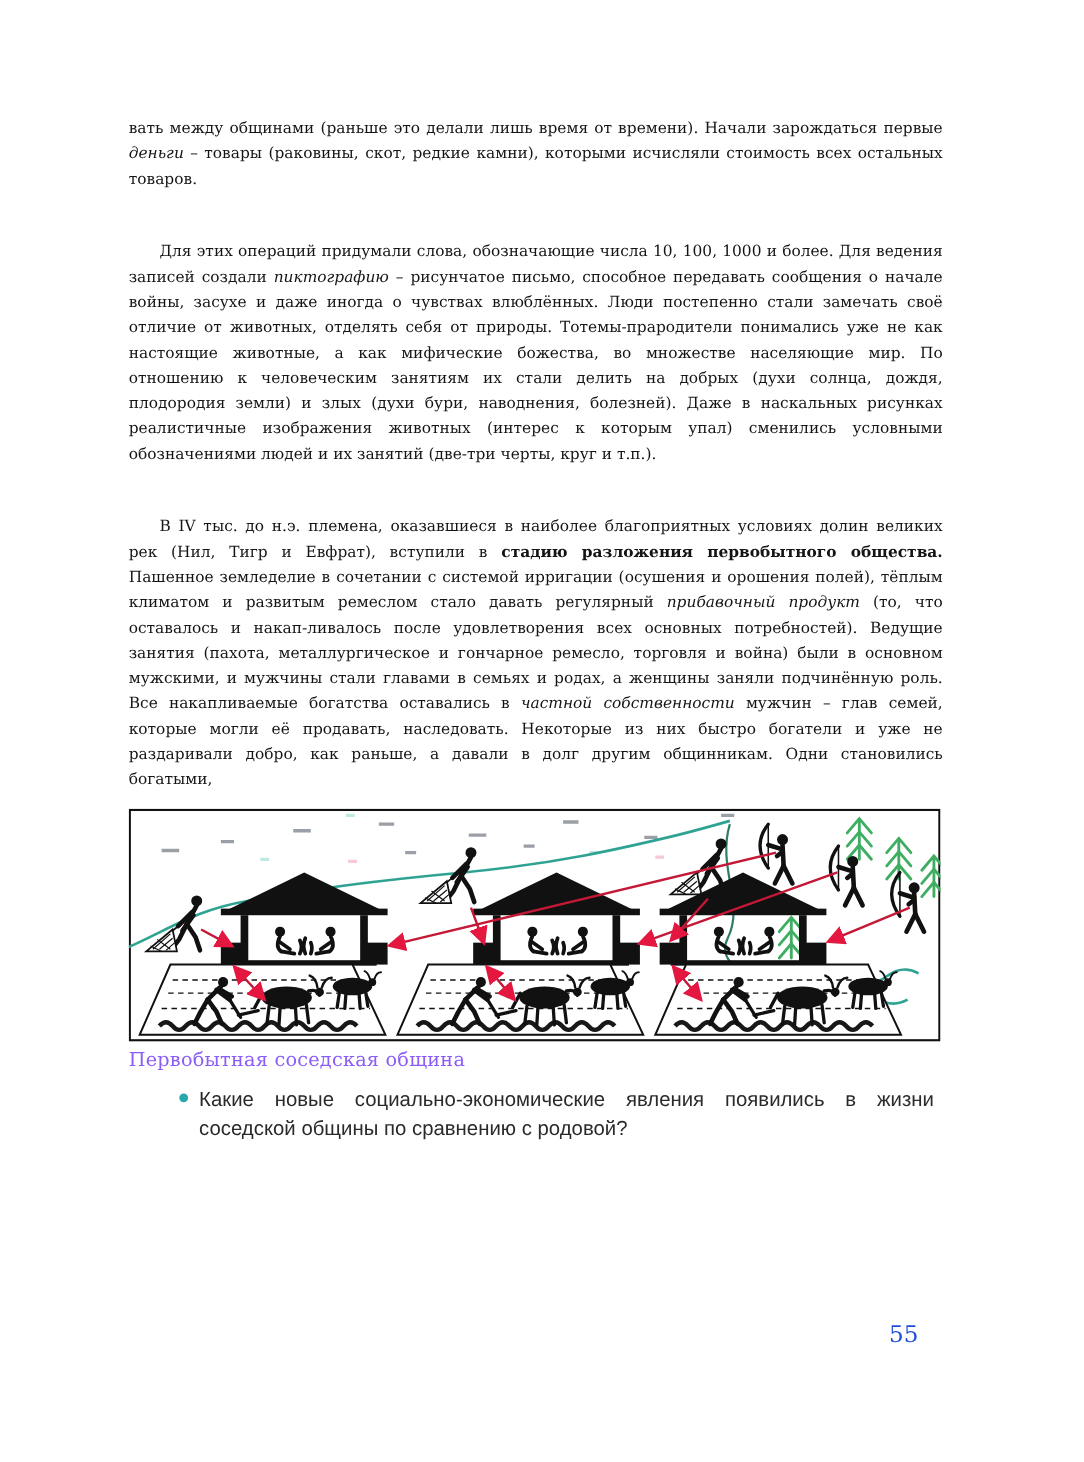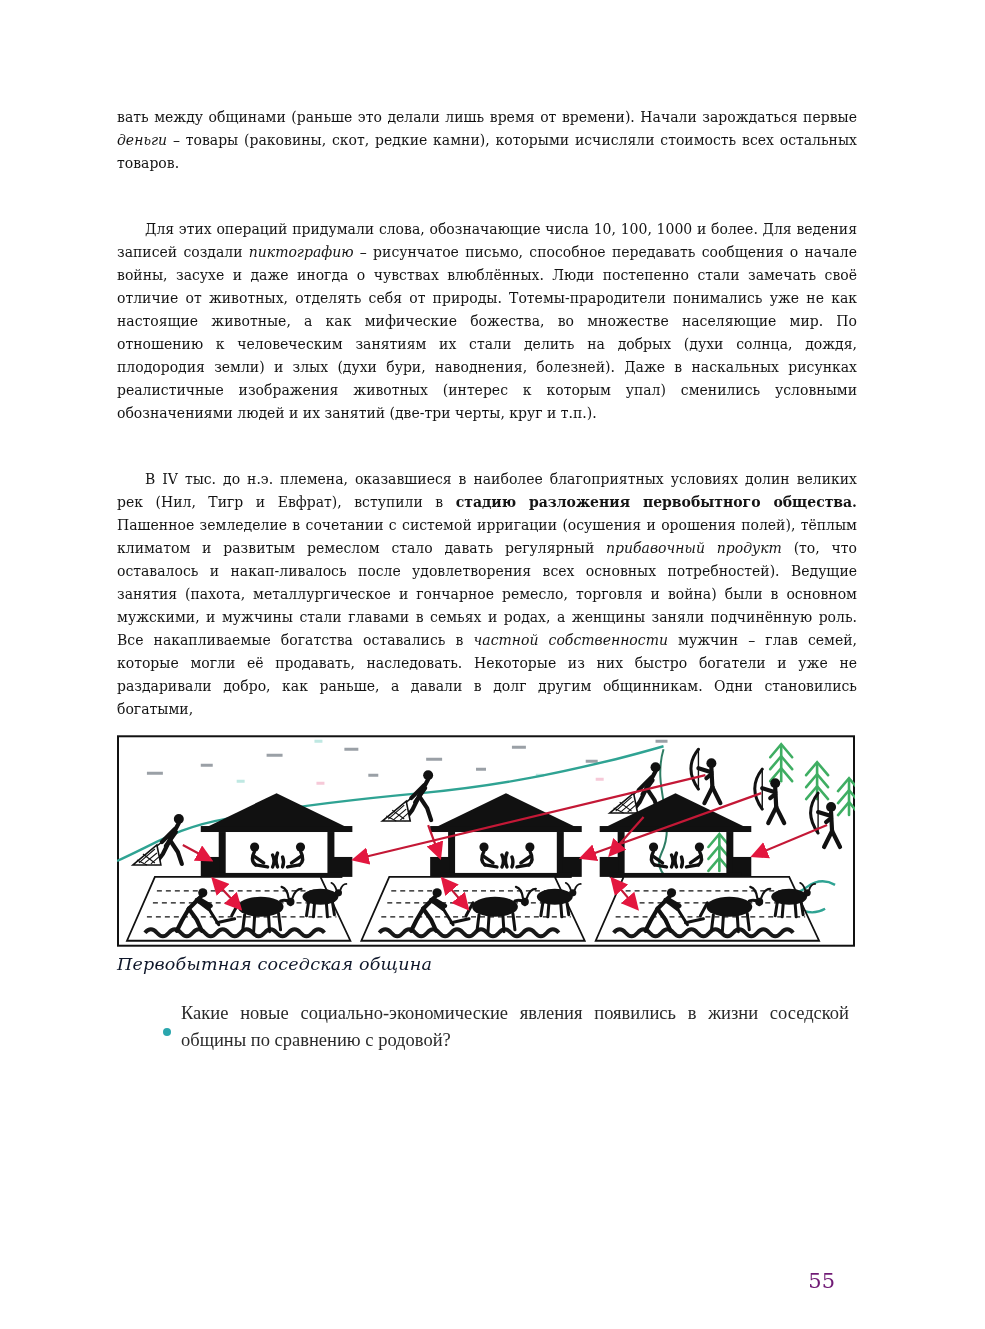--- a/index.html
+++ b/index.html
@@ -21,38 +21,38 @@
   }
   .para.indent{text-indent:28px;margin-top:43px;}
   .para .it{font-style:italic;}
   .para .bd{font-weight:bold;}
   figure{margin:14px 0 0 0;padding:0;}
   .figure-frame{
     width:738px;height:212px;background:#fff;
   }
   .figure-frame svg{display:block;width:738px;height:212px;}
   figcaption{
-    margin-top:7px;font-style:italic;font-size:17.5px;color:#0f172a;
+    margin-top:7px;font-size:17.5px;color:#8b5cf6;
     letter-spacing:.2px;
   }
   .question{
-    margin-top:26px;margin-left:46px;display:flex;align-items:center;gap:10px;
-    font-family:Liberation Serif, serif;
+    margin-top:11px;margin-left:46px;display:flex;align-items:flex-start;gap:10px;
+    font-family:Liberation Sans, sans-serif;
   }
   .question .bullet{
     flex:0 0 auto;width:8px;height:8px;border-radius:50%;
     background:var(--bullet);margin-top:9px;
   }
   .question p{
     margin:0;font-size:18.5px;line-height:27px;color:#2a2a2a;
     width:668px;text-align:justify;font-weight:500;
   }
   .page-number{
-    position:absolute;top:1269px;right:150px;
-    font-size:21px;color:#701a75;font-family:"DejaVu Serif",serif;
+    position:absolute;top:1201px;right:150px;
+    font-size:21px;color:#1d4ed8;font-family:"DejaVu Serif",serif;
   }
   
   .frame{fill:#ffffff;stroke:#111;stroke-width:2;}
   .blk{fill:#111;}
   .blkf{fill:#111;}
   .man{stroke:#111;stroke-width:4.2;fill:none;stroke-linecap:round;}
   .man2{stroke:#111;stroke-width:3.4;fill:none;stroke-linecap:round;}
   .man3{stroke:#111;stroke-width:3;fill:none;stroke-linecap:round;}
   .horn{stroke:#111;stroke-width:2.2;fill:none;stroke-linecap:round;}
   .horn2{stroke:#111;stroke-width:1.8;fill:none;stroke-linecap:round;}

